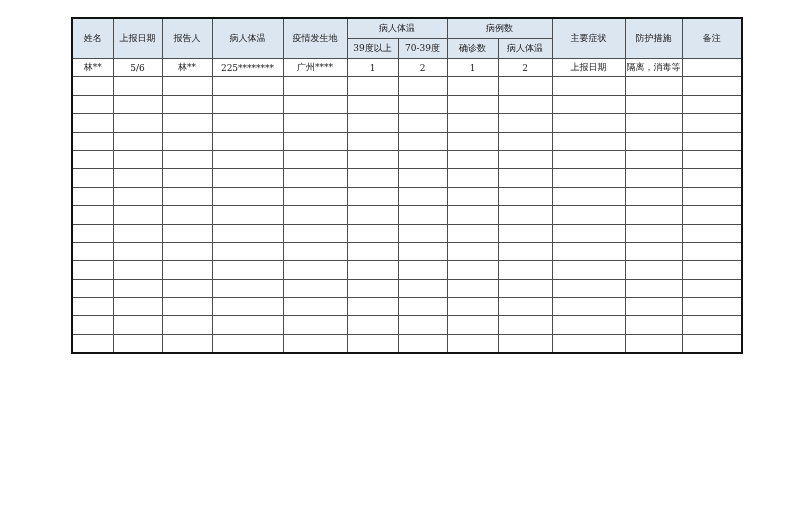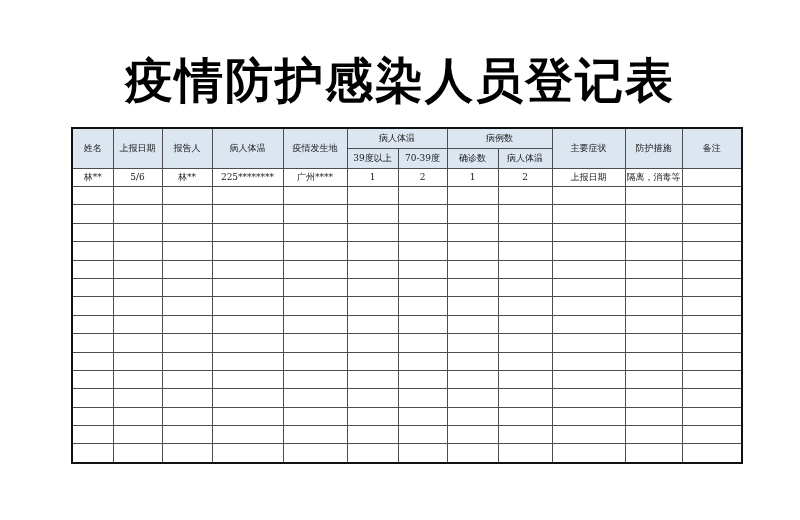--- a/index.html
+++ b/index.html
@@ -50,21 +50,20 @@
     font-size:9px;
     font-weight:normal;
     height:17.4px;
     background:#ffffff;
   }
 </style>
 </head>
 <body>
 
 <div class="page">
-  <h1 class="title">疫情防护感染人员登记表</h1>
 
   <table class="reg">
     <colgroup>
         <col style="width: 41px;">
         <col style="width: 49px;">
         <col style="width: 50px;">
         <col style="width: 71px;">
         <col style="width: 64px;">
         <col style="width: 51px;">
         <col style="width: 49px;">

